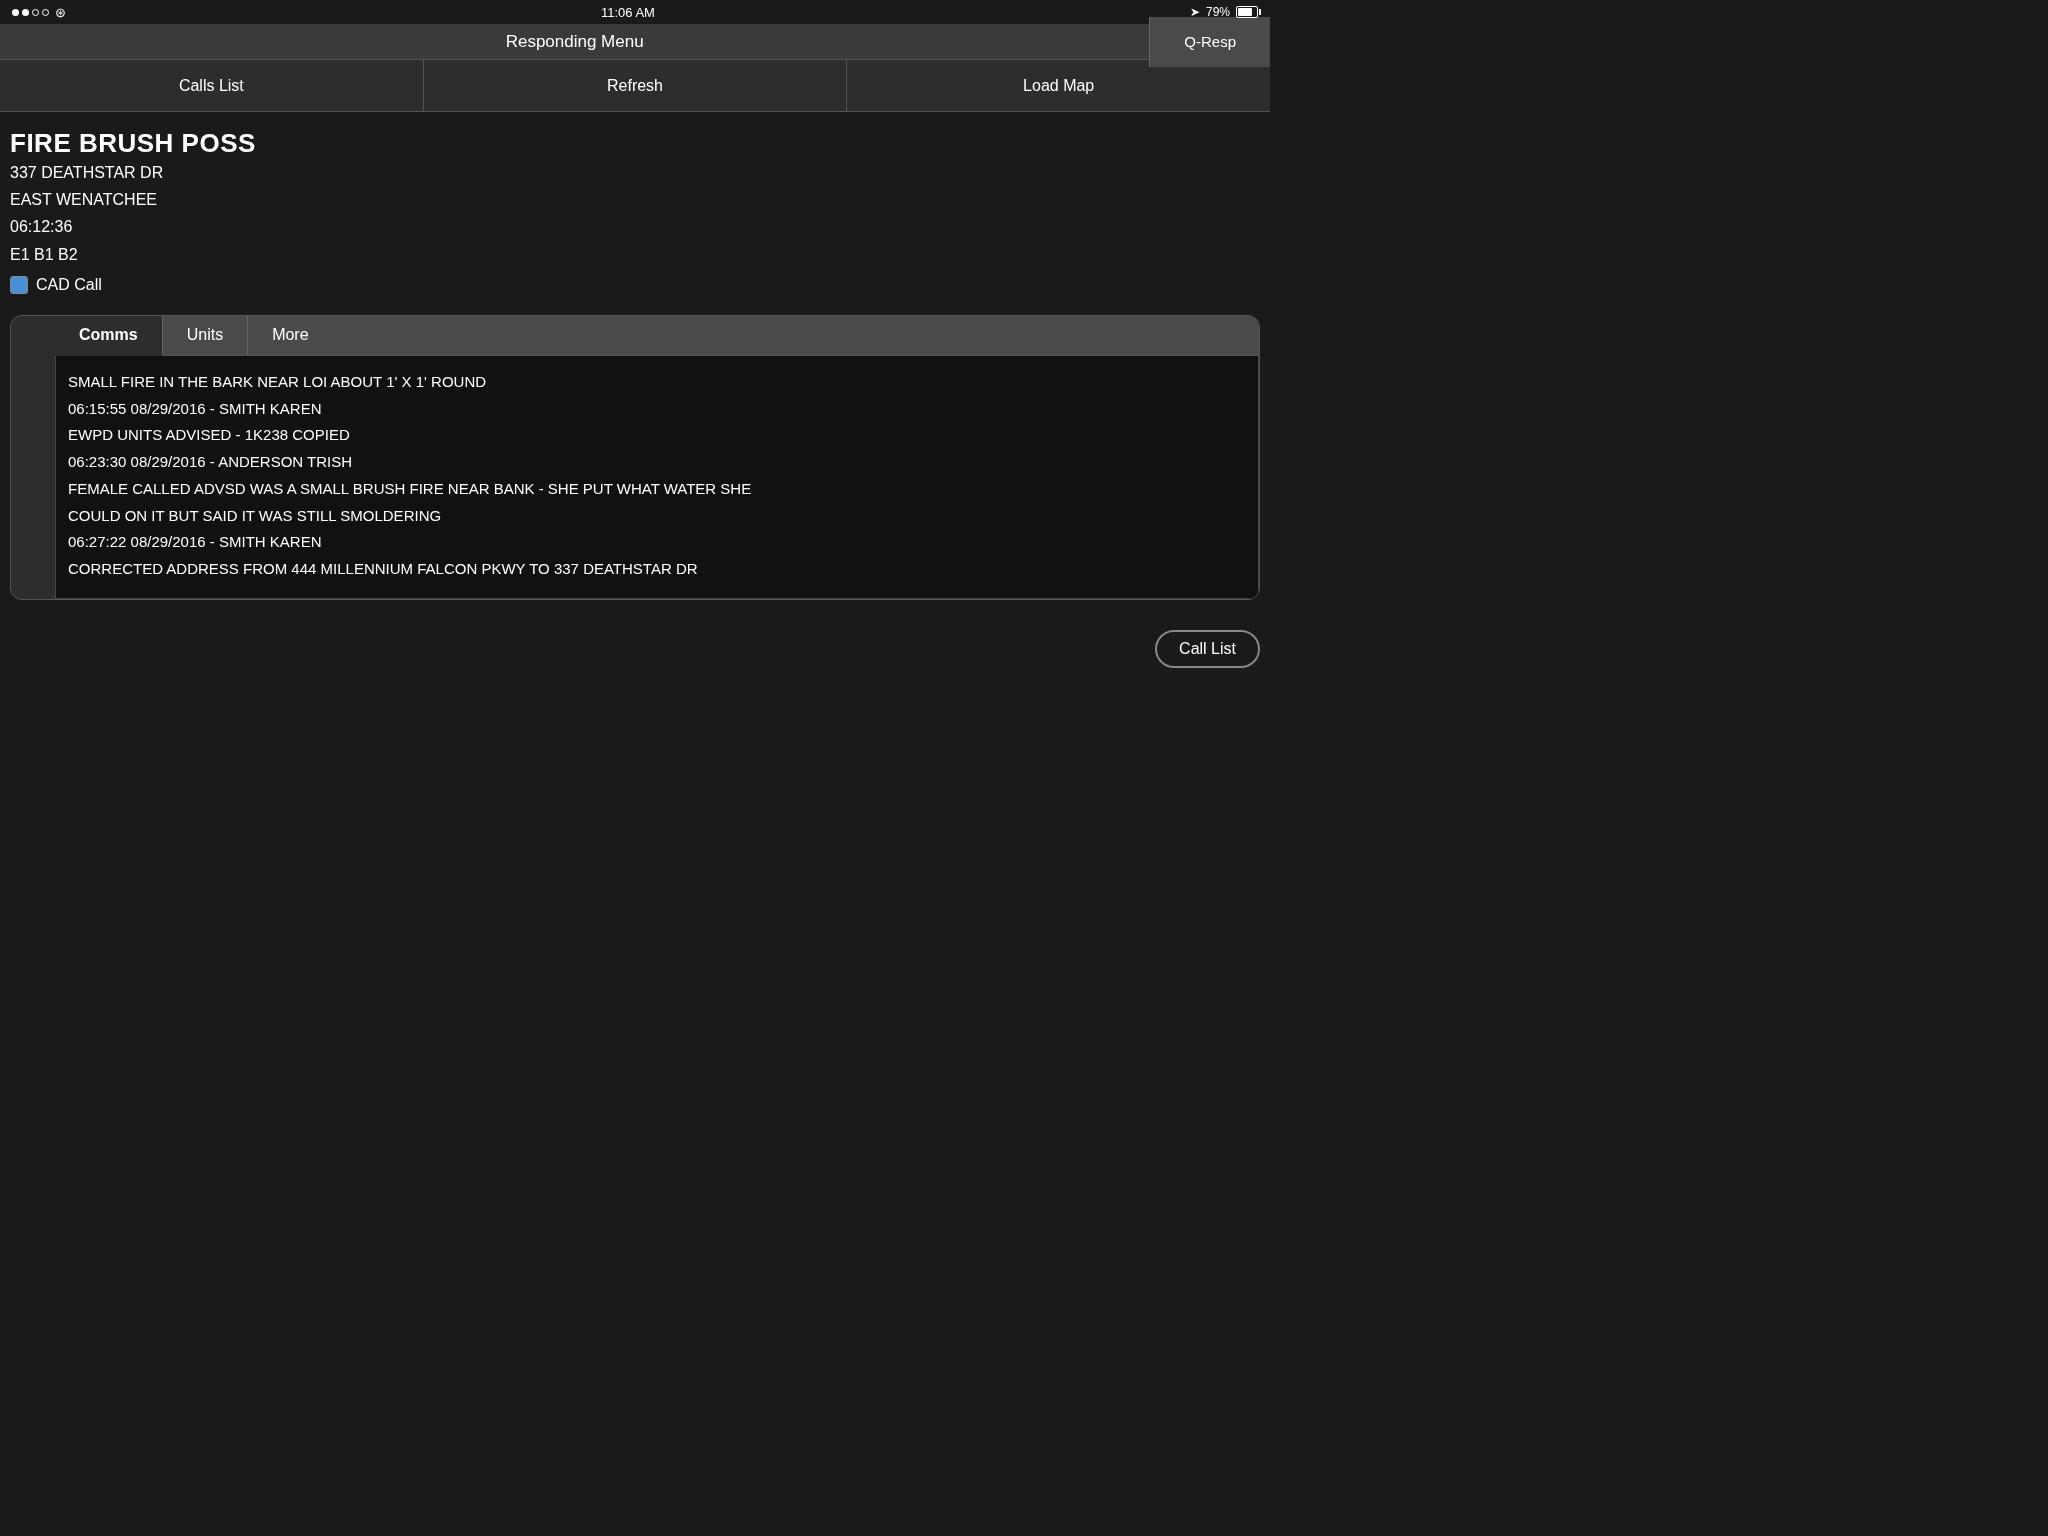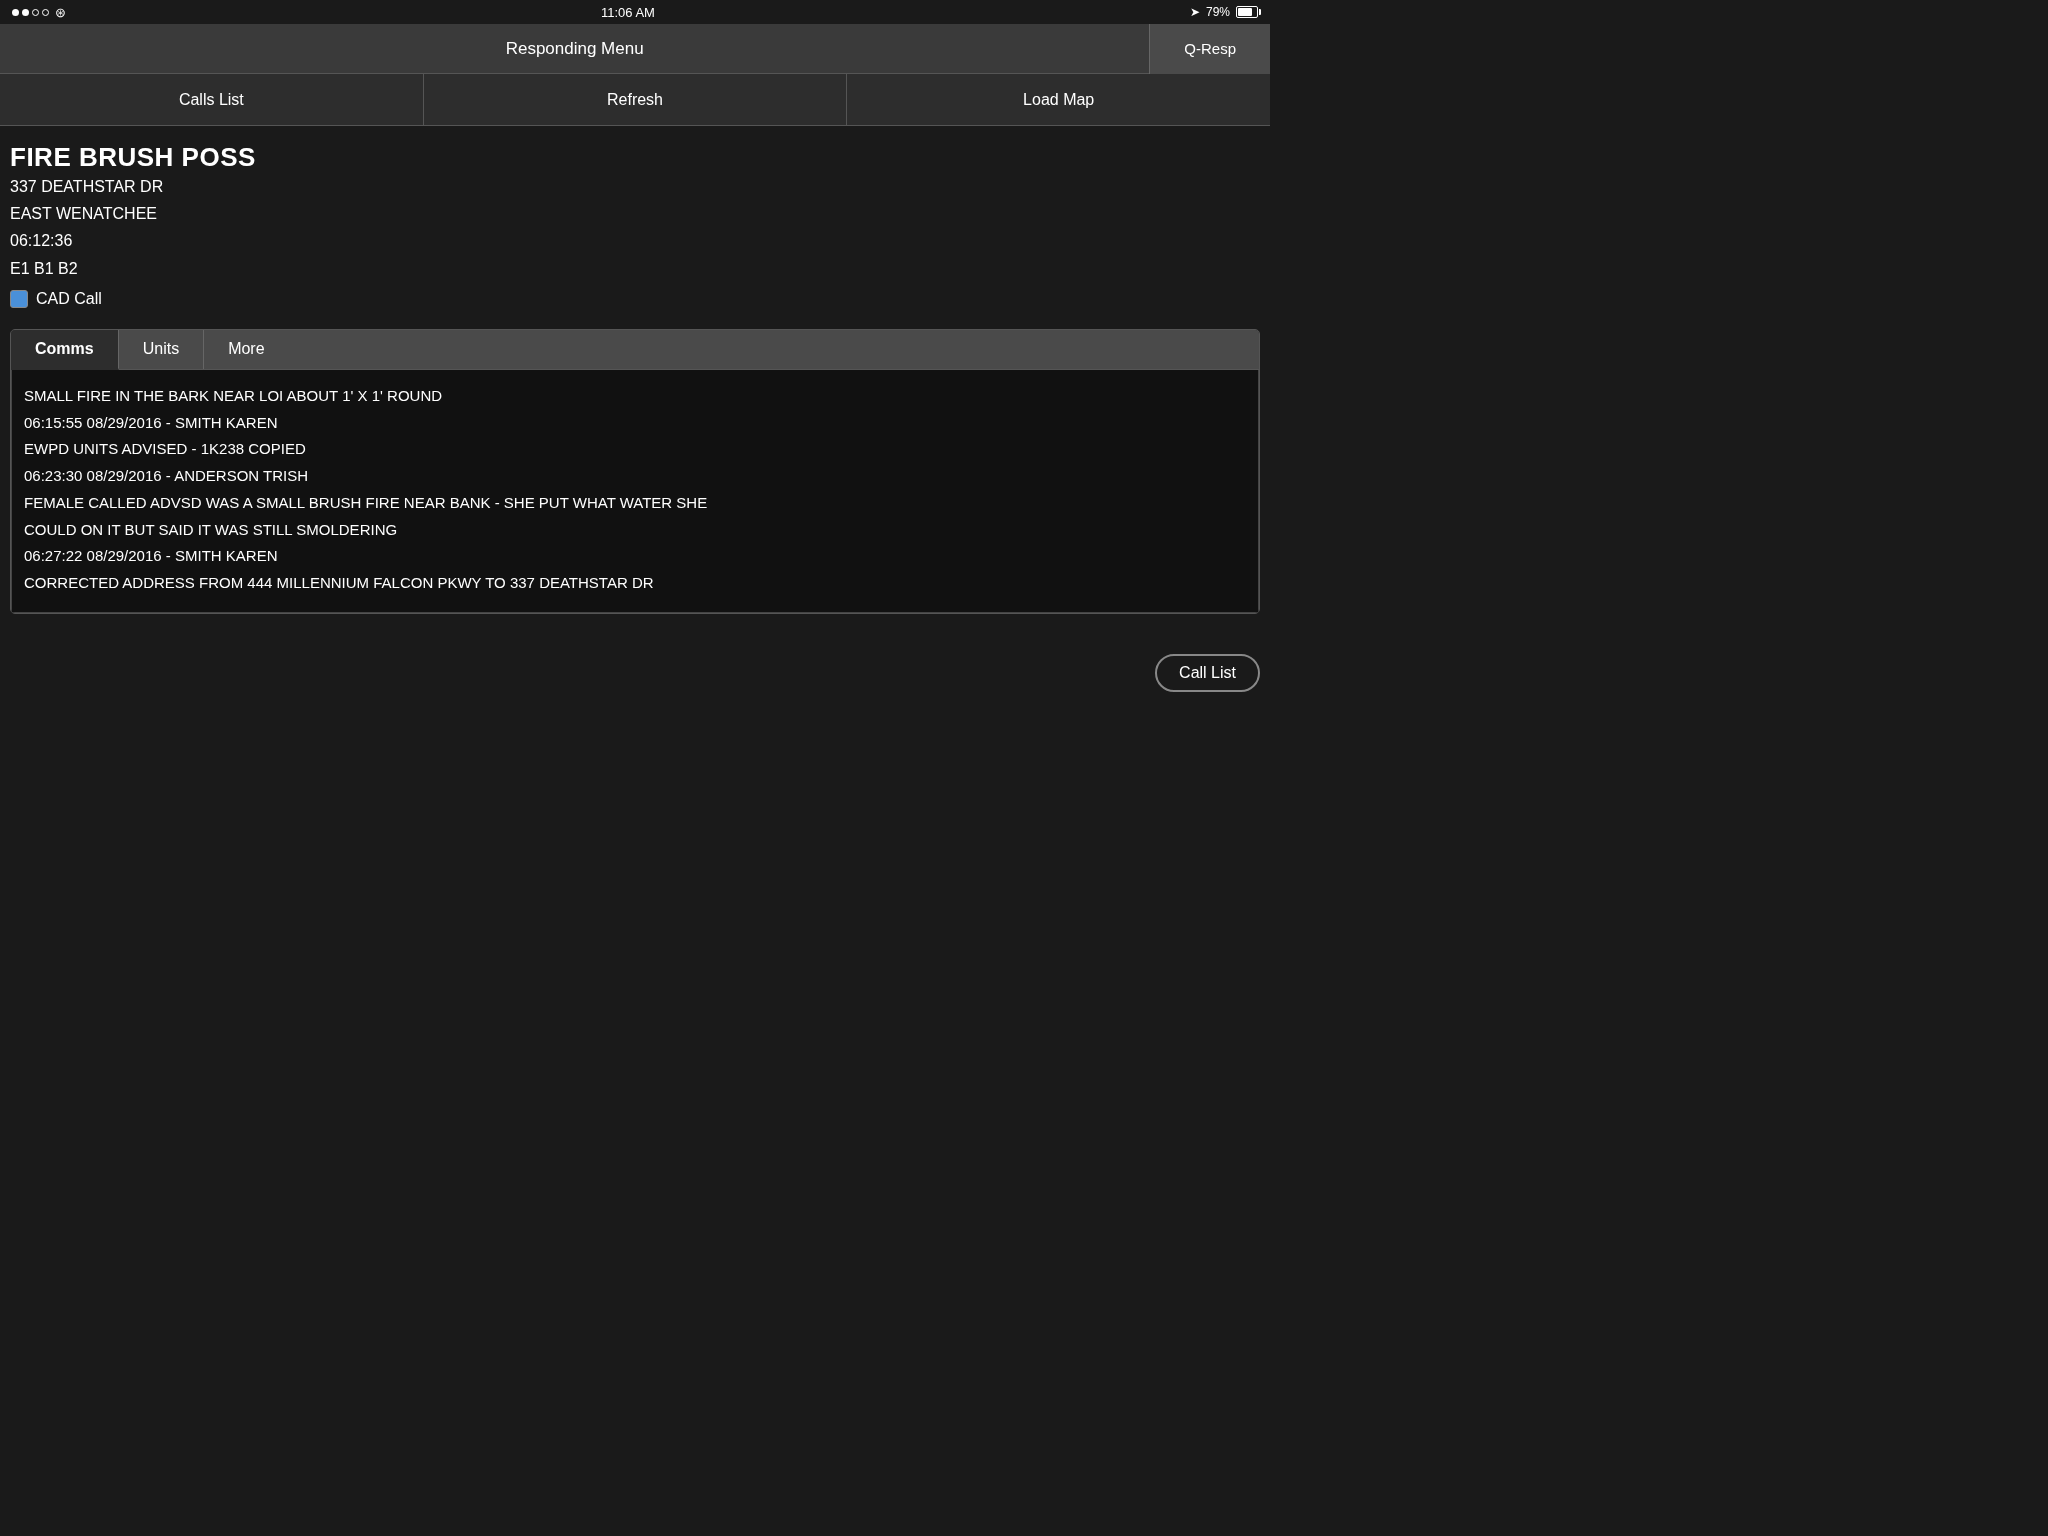--- a/index.html
+++ b/index.html
@@ -102,21 +102,21 @@
     .battery-fill {
       width: 79%;
       height: 100%;
       background-color: #ffffff;
       border-radius: 1px;
     }
 
     
     .top-nav {
       background-color: #3a3a3a;
-      height: 50px;
+      height: 36px;
       display: flex;
       align-items: center;
       border-bottom: 1px solid #555;
     }
 
     .nav-title {
       flex: 1;
       text-align: center;
       font-size: 17px;
       color: #ffffff;
@@ -200,23 +200,24 @@
 
     .cad-label {
       font-size: 16px;
       color: #ffffff;
     }
 
     
     .tabs-container {
       background-color: #2d2d2d;
       border: 1px solid #555;
-      border-radius: 5px;
+      border-radius: 12px;
       overflow: hidden;
-      margin-bottom: 34px;
+      margin-bottom: 24px;
+      padding-left: 44px;
     }
 
     .tabs-header {
       display: flex;
       background-color: #4a4a4a;
       border-bottom: 1px solid #555;
     }
 
     .tab-item {
       padding: 10px 24px;

